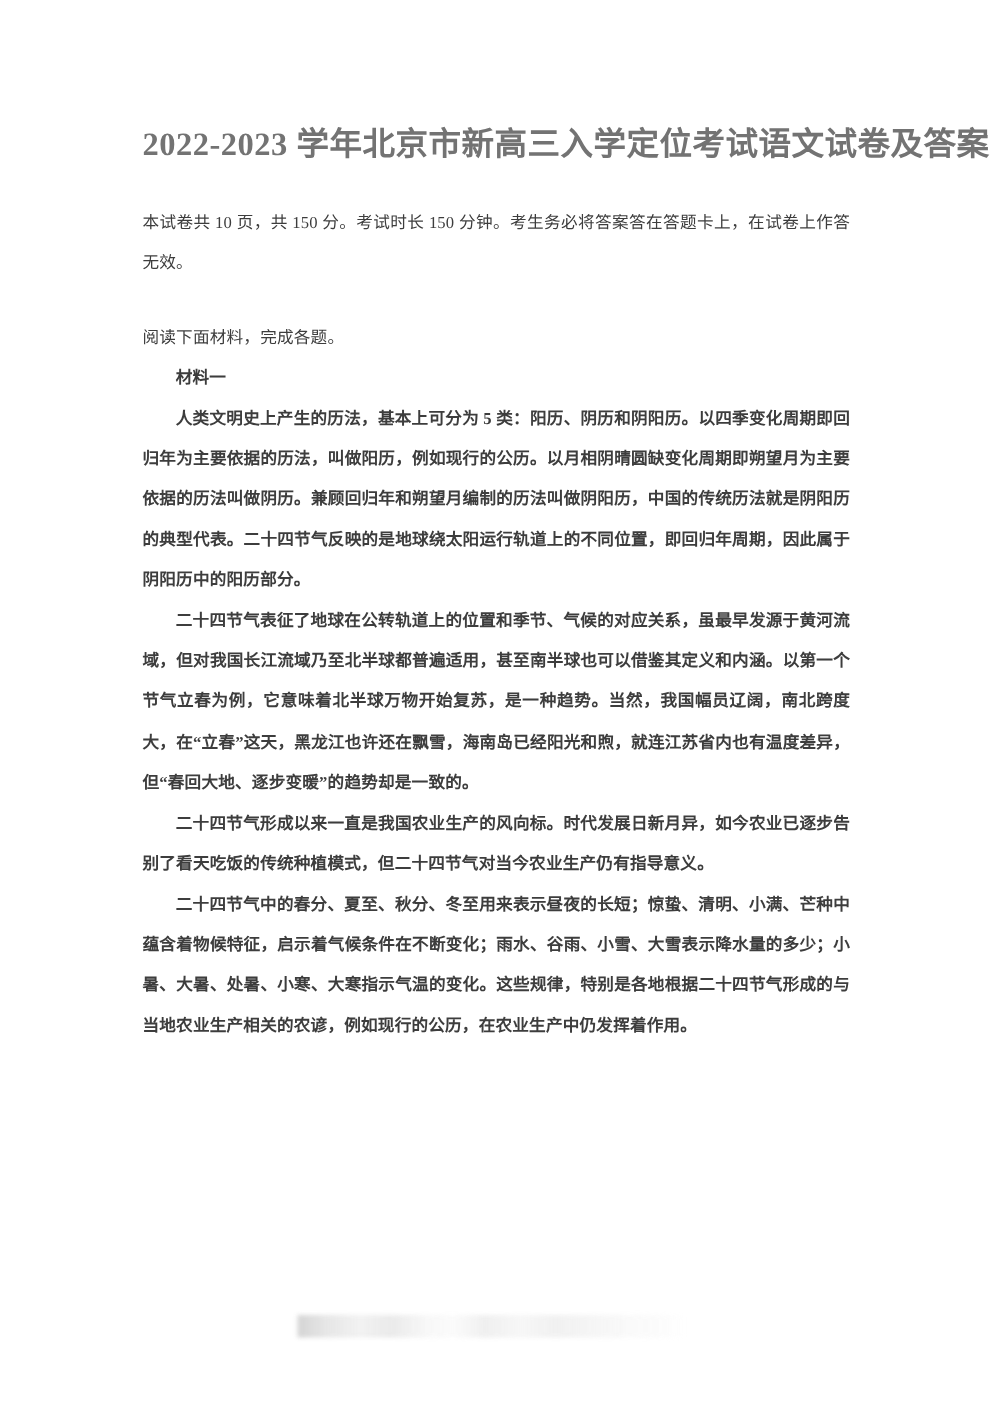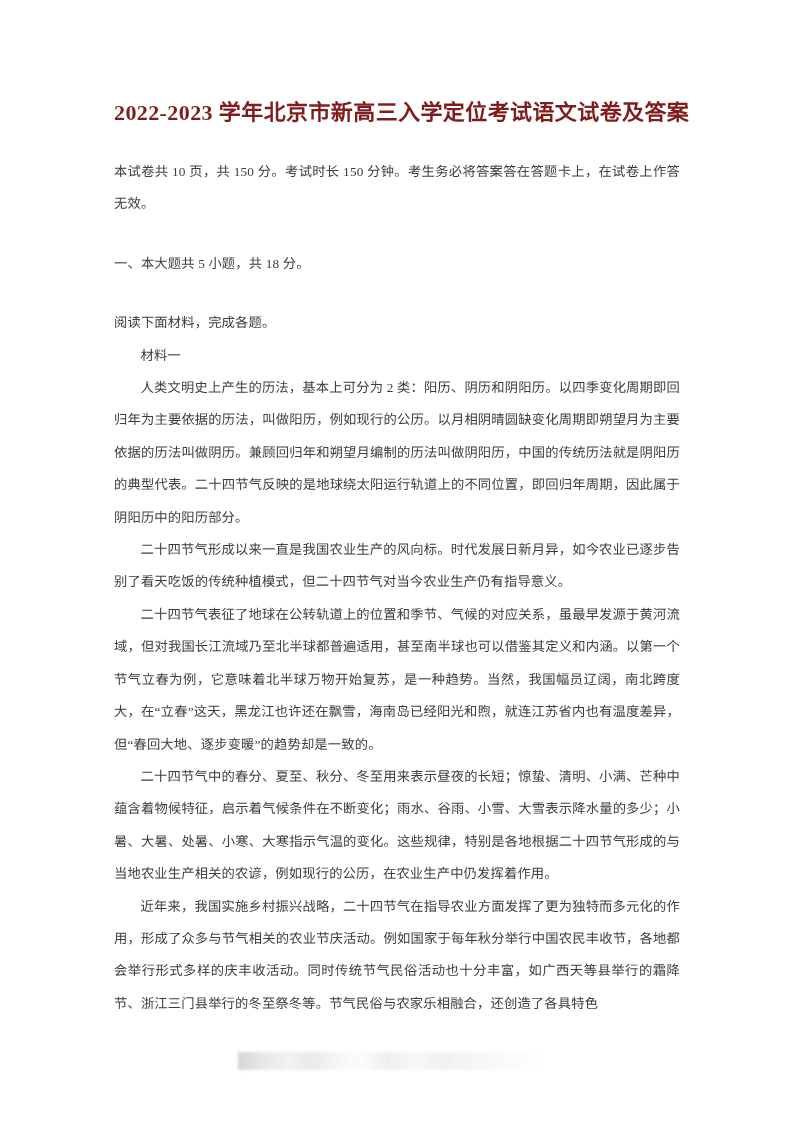--- a/index.html
+++ b/index.html
@@ -27,42 +27,43 @@
 
   .content {
     position: absolute;
     left: 114px;
     top: 96px;
     width: 566px;
   }
 
   .doc-title {
     font-family: "Liberation Serif", "DejaVu Serif", serif;
-    font-size: 22px;
+    font-size: 26px;
     font-weight: 700;
-    color: #7f1d1d;
+    color: #737373;
     letter-spacing: 0.4px;
     line-height: 1.5;
     margin: 0 0 6px 0;
     white-space: nowrap;
   }
 
   .para {
     font-size: 13.3px;
     line-height: 32.4px;
     margin: 0;
     color: #3d3d3d;
     text-align: justify;
     text-justify: inter-ideograph;
     letter-spacing: 0.15px;
     word-break: break-all;
   }
 
   .para.indent {
     text-indent: 2em;
+    font-weight: bold;
   }
 
   .para.noindent {
     text-indent: 0;
     margin-top: 27px;
   }
 
   
   .watermark {
     position: absolute;
@@ -95,34 +96,32 @@
 <body>
 
 <div class="page">
 
   <div class="content">
 
     <h1 class="doc-title">2022-2023 学年北京市新高三入学定位考试语文试卷及答案</h1>
 
     <p class="para noindent">本试卷共 10 页，共 150 分。考试时长 150 分钟。考生务必将答案答在答题卡上，在试卷上作答无效。</p>
 
-    <p class="para noindent">一、本大题共 5 小题，共 18 分。</p>
 
     <p class="para noindent">阅读下面材料，完成各题。</p>
 
     <p class="para indent">材料一</p>
 
 
-    <p class="para indent">人类文明史上产生的历法，基本上可分为 2 类：阳历、阴历和阴阳历。以四季变化周期即回归年为主要依据的历法，叫做阳历，例如现行的公历。以月相阴晴圆缺变化周期即朔望月为主要依据的历法叫做阴历。兼顾回归年和朔望月编制的历法叫做阴阳历，中国的传统历法就是阴阳历的典型代表。二十四节气反映的是地球绕太阳运行轨道上的不同位置，即回归年周期，因此属于阴阳历中的阳历部分。</p>
+    <p class="para indent">人类文明史上产生的历法，基本上可分为 5 类：阳历、阴历和阴阳历。以四季变化周期即回归年为主要依据的历法，叫做阳历，例如现行的公历。以月相阴晴圆缺变化周期即朔望月为主要依据的历法叫做阴历。兼顾回归年和朔望月编制的历法叫做阴阳历，中国的传统历法就是阴阳历的典型代表。二十四节气反映的是地球绕太阳运行轨道上的不同位置，即回归年周期，因此属于阴阳历中的阳历部分。</p>
+
+    <p class="para indent">二十四节气表征了地球在公转轨道上的位置和季节、气候的对应关系，虽最早发源于黄河流域，但对我国长江流域乃至北半球都普遍适用，甚至南半球也可以借鉴其定义和内涵。以第一个节气立春为例，它意味着北半球万物开始复苏，是一种趋势。当然，我国幅员辽阔，南北跨度大，在“立春”这天，黑龙江也许还在飘雪，海南岛已经阳光和煦，就连江苏省内也有温度差异，但“春回大地、逐步变暖”的趋势却是一致的。</p>
 
     <p class="para indent">二十四节气形成以来一直是我国农业生产的风向标。时代发展日新月异，如今农业已逐步告别了看天吃饭的传统种植模式，但二十四节气对当今农业生产仍有指导意义。</p>
 
-    <p class="para indent">二十四节气表征了地球在公转轨道上的位置和季节、气候的对应关系，虽最早发源于黄河流域，但对我国长江流域乃至北半球都普遍适用，甚至南半球也可以借鉴其定义和内涵。以第一个节气立春为例，它意味着北半球万物开始复苏，是一种趋势。当然，我国幅员辽阔，南北跨度大，在“立春”这天，黑龙江也许还在飘雪，海南岛已经阳光和煦，就连江苏省内也有温度差异，但“春回大地、逐步变暖”的趋势却是一致的。</p>
-
     <p class="para indent">二十四节气中的春分、夏至、秋分、冬至用来表示昼夜的长短；惊蛰、清明、小满、芒种中蕴含着物候特征，启示着气候条件在不断变化；雨水、谷雨、小雪、大雪表示降水量的多少；小暑、大暑、处暑、小寒、大寒指示气温的变化。这些规律，特别是各地根据二十四节气形成的与当地农业生产相关的农谚，例如现行的公历，在农业生产中仍发挥着作用。</p>
 
-    <p class="para indent">近年来，我国实施乡村振兴战略，二十四节气在指导农业方面发挥了更为独特而多元化的作用，形成了众多与节气相关的农业节庆活动。例如国家于每年秋分举行中国农民丰收节，各地都会举行形式多样的庆丰收活动。同时传统节气民俗活动也十分丰富，如广西天等县举行的霜降节、浙江三门县举行的冬至祭冬等。节气民俗与农家乐相融合，还创造了各具特色</p>
 
   </div>
 
   <div class="watermark"></div>
 
 </div>
 
 </body></html>

